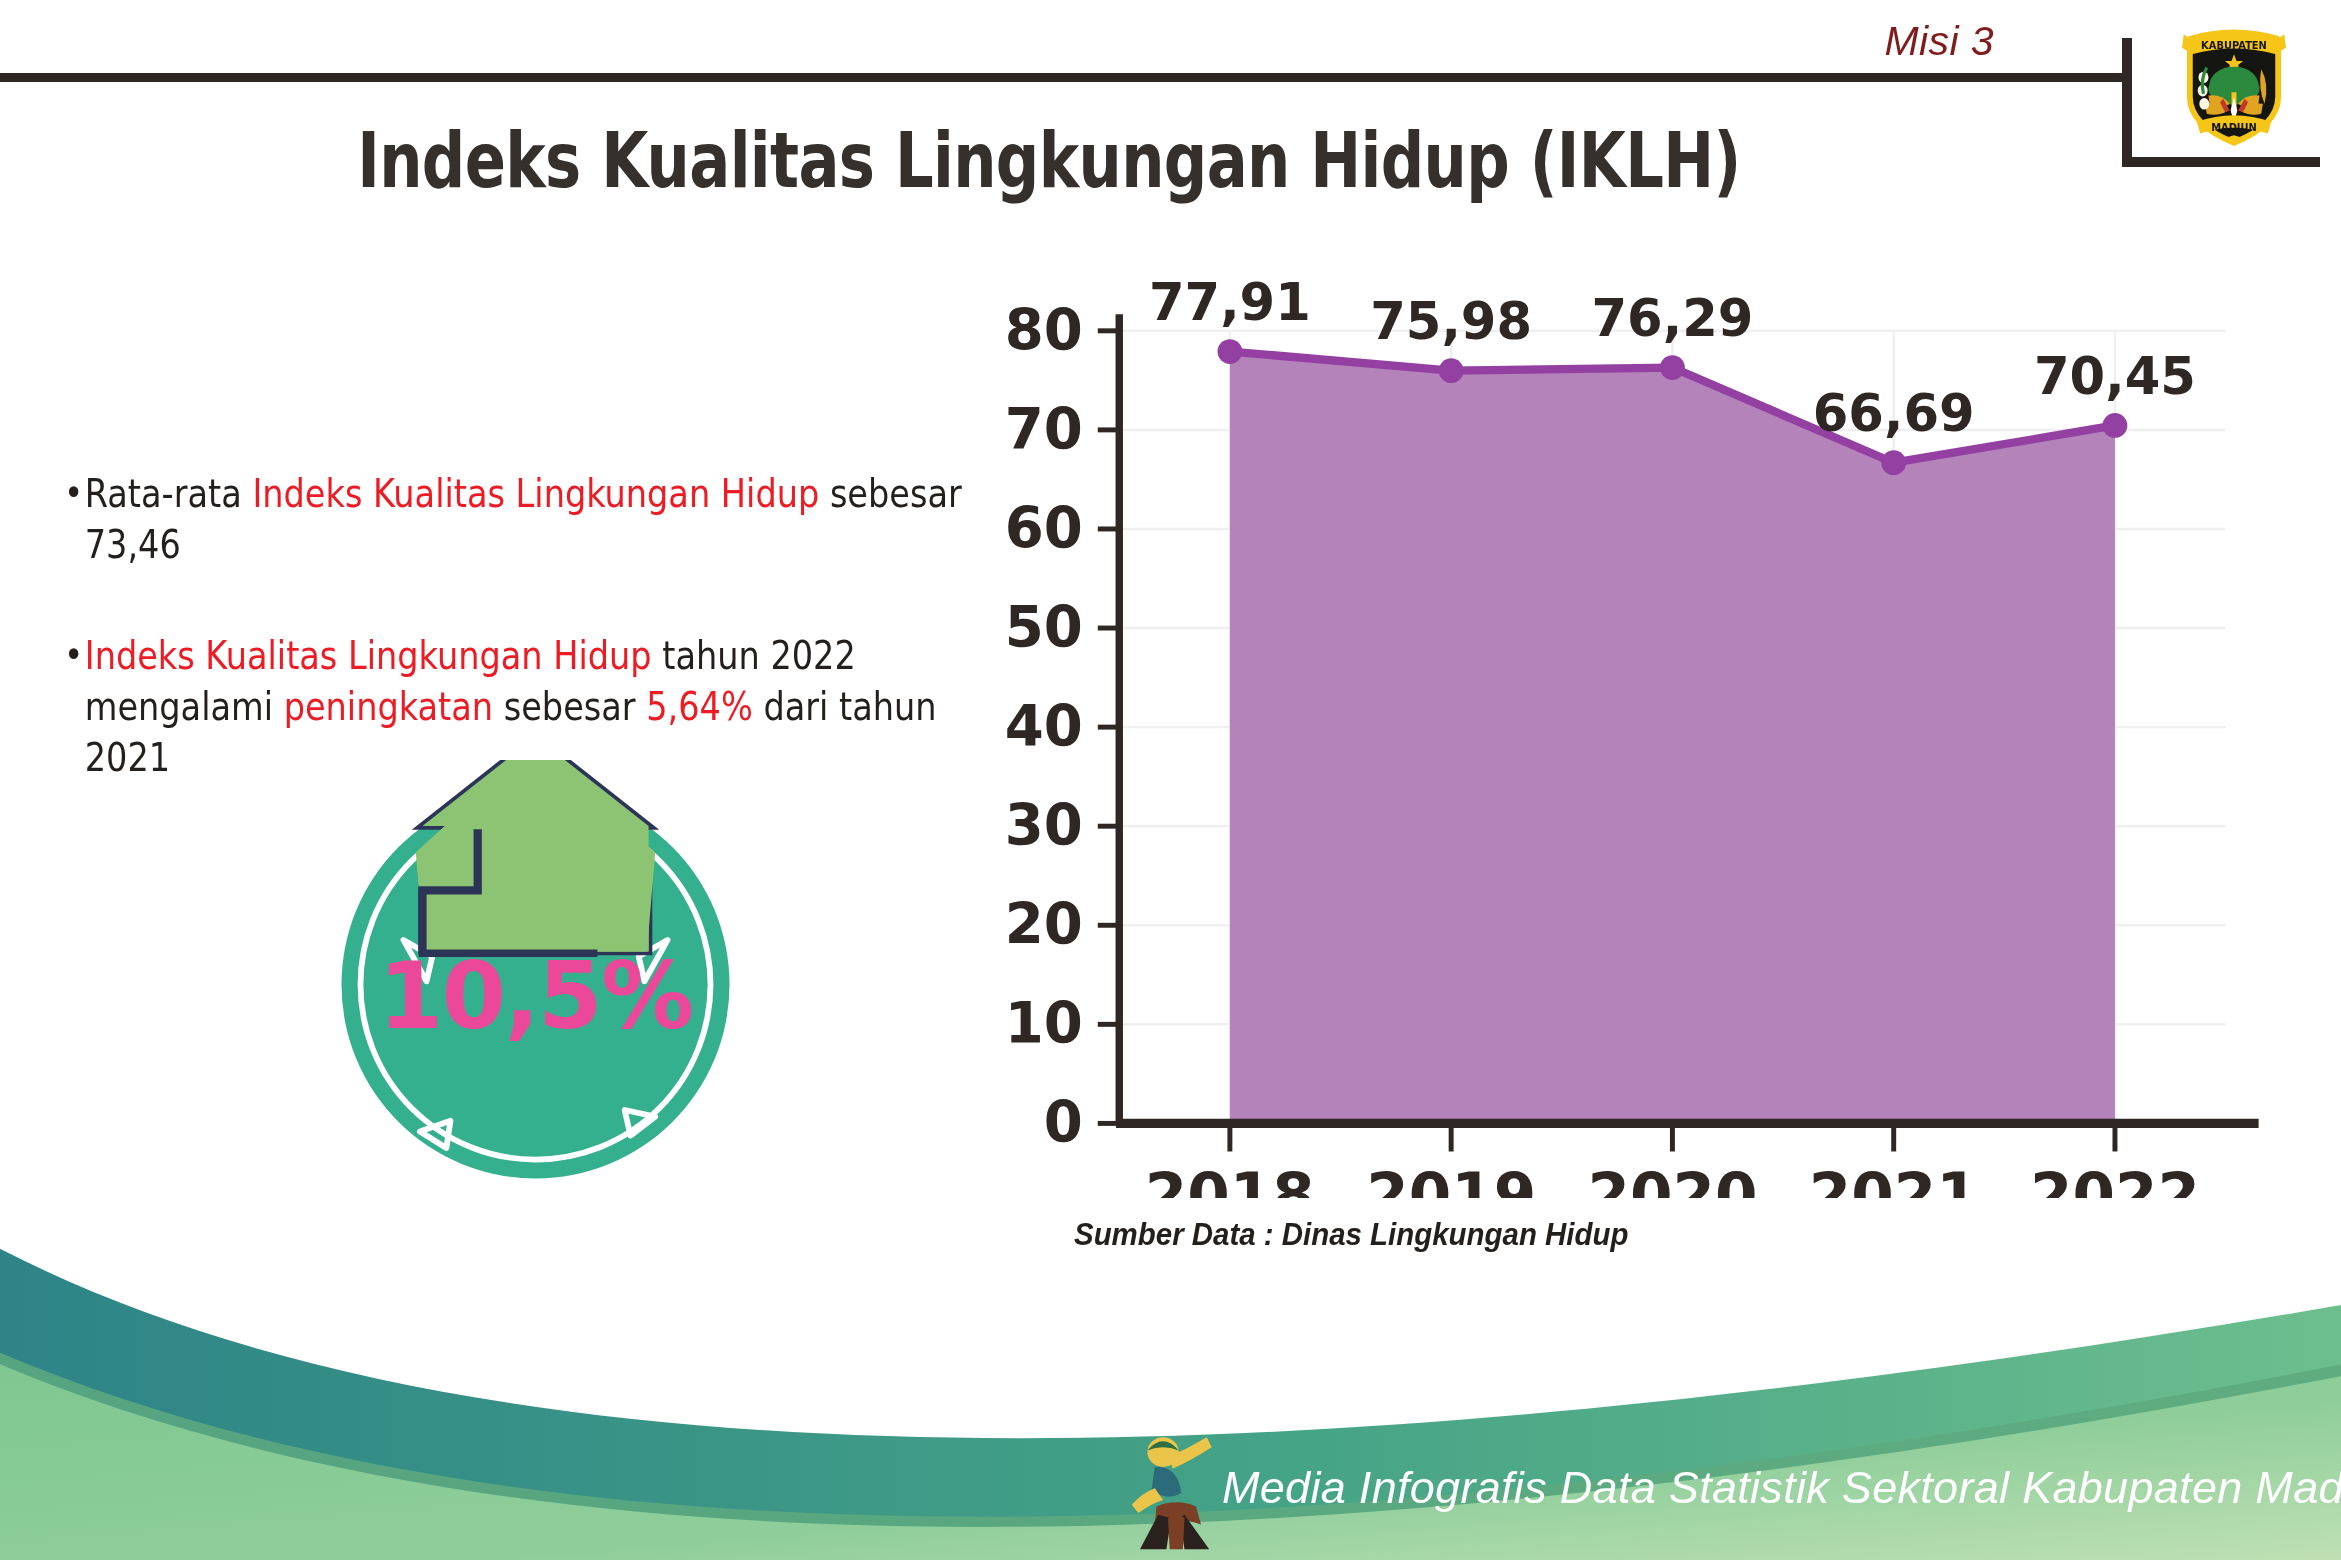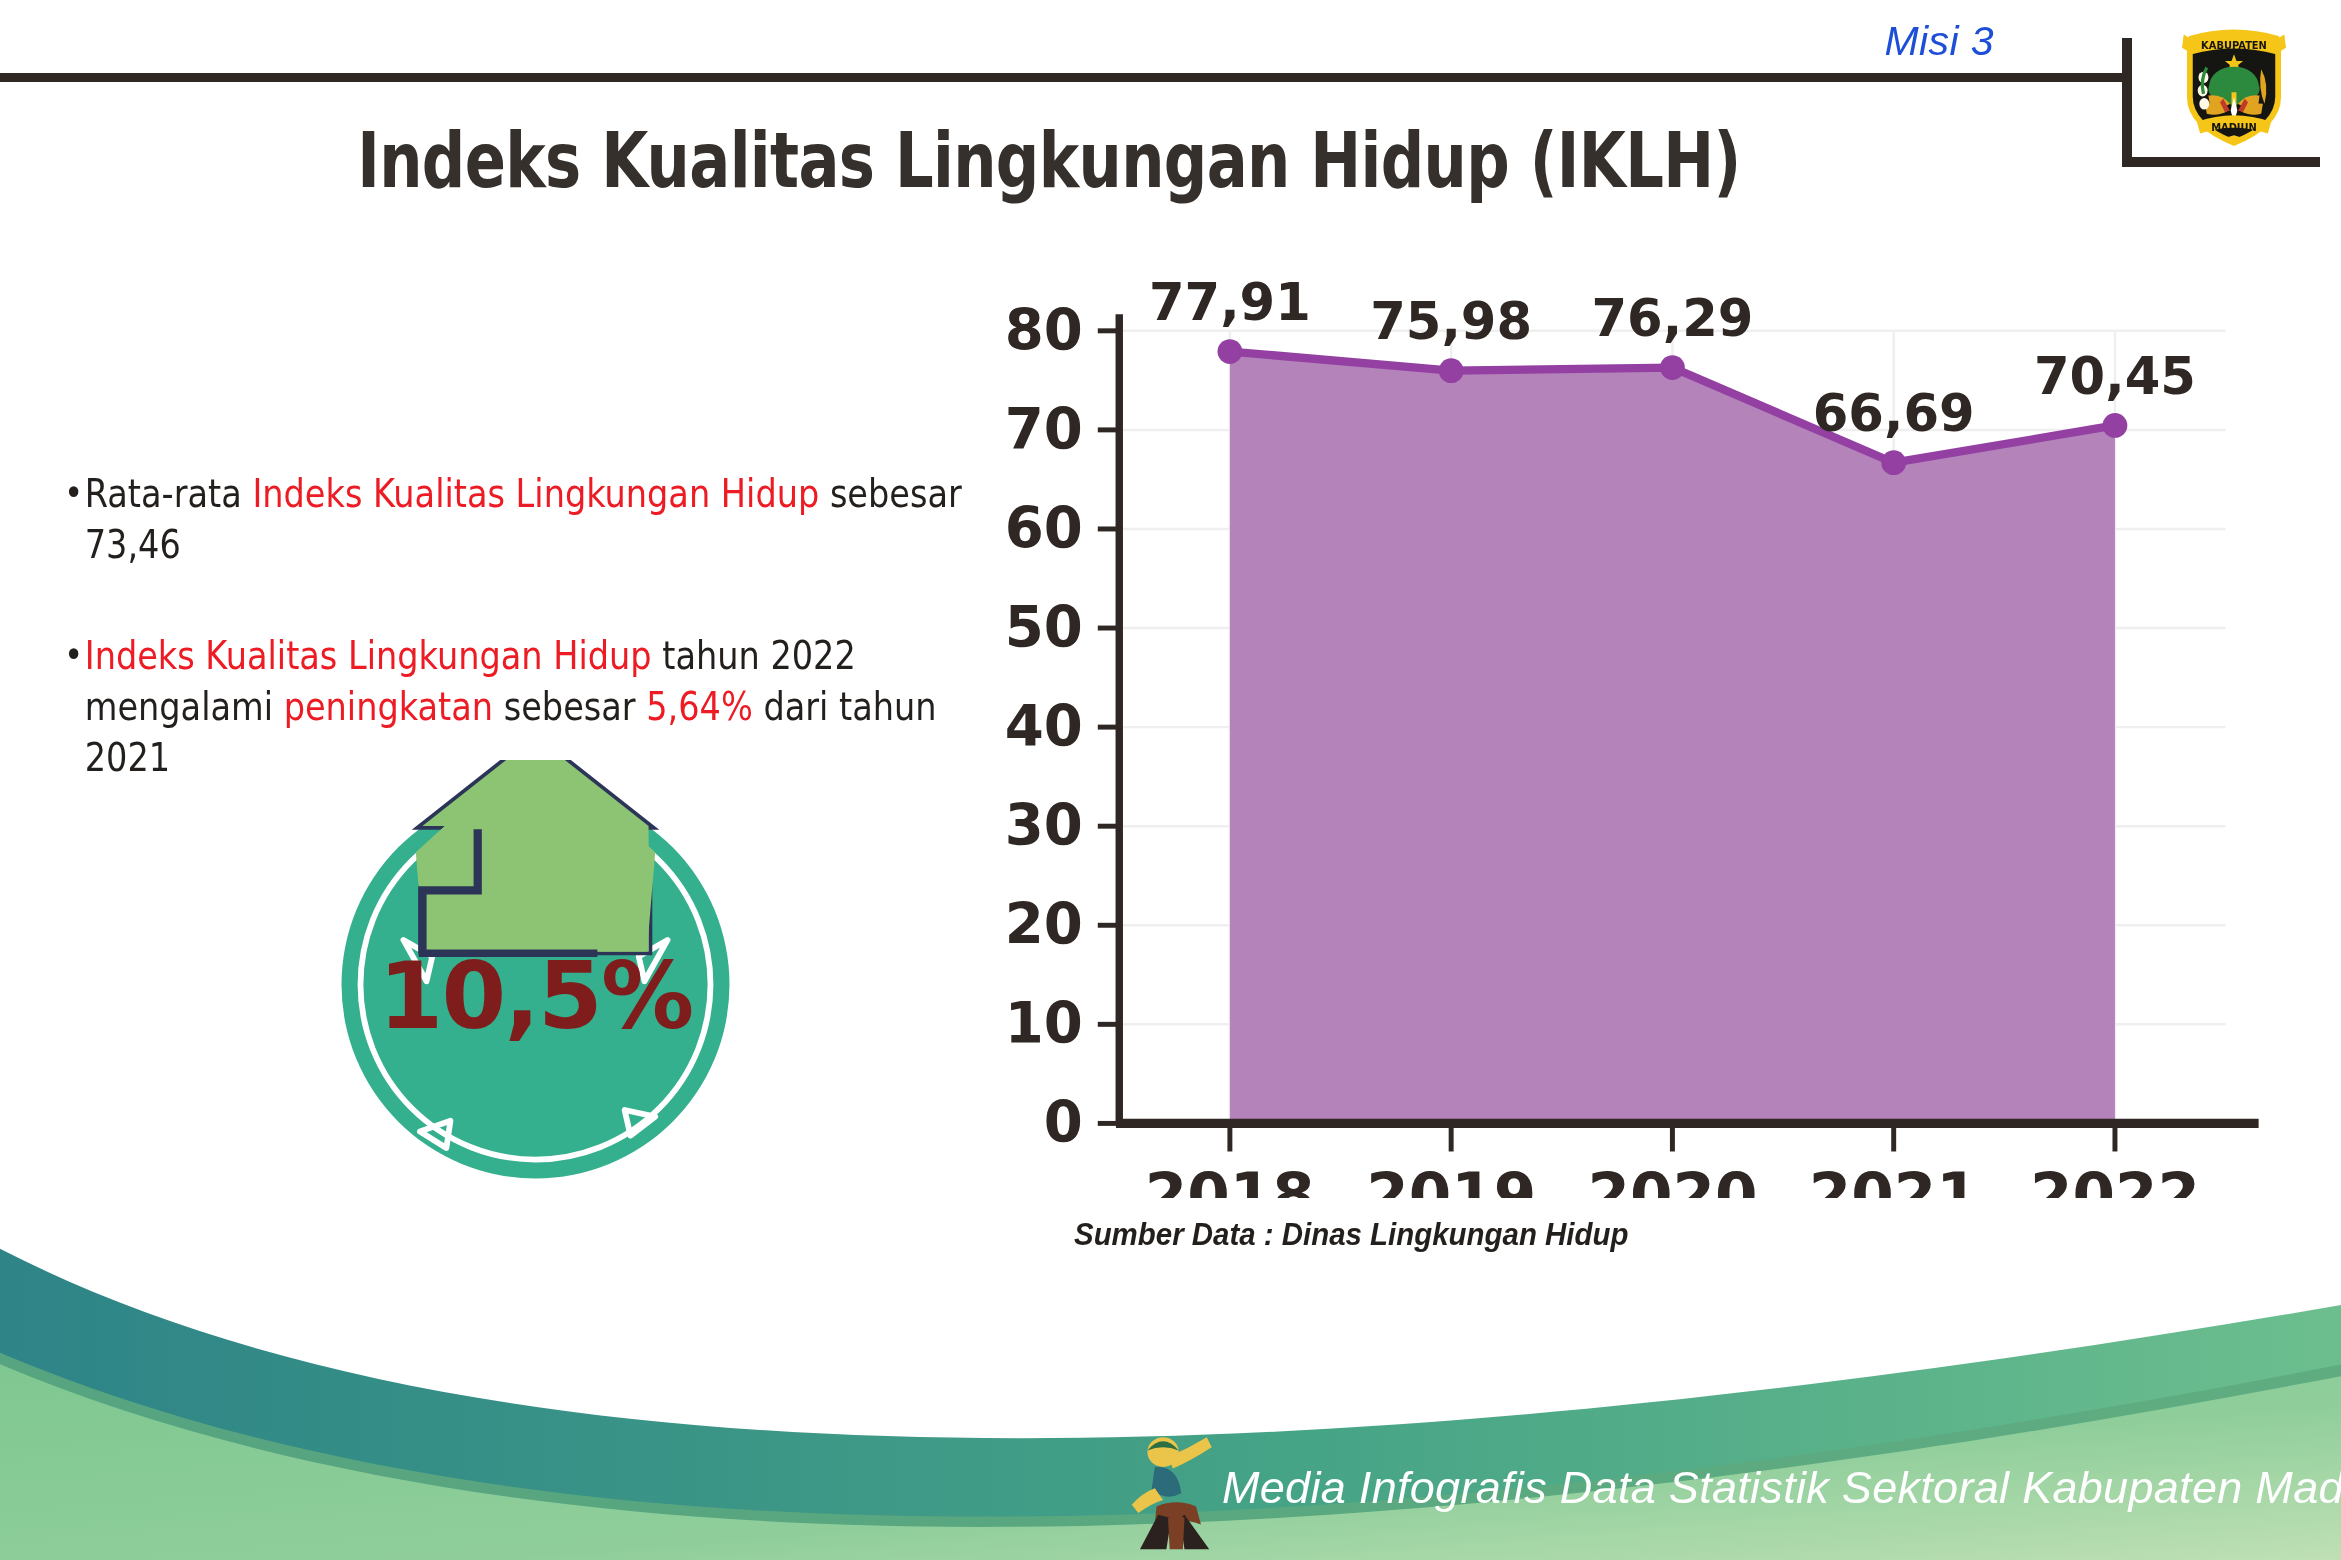--- a/index.html
+++ b/index.html
@@ -43,21 +43,21 @@
     height: 10px;
     background: #2E2723;
   }
   .misi-label {
     position: absolute;
     right: 348px;
     top: 18px;
     font-family: "Liberation Sans", sans-serif;
     font-style: italic;
     font-size: 41px;
-    color: #1d4ed8;
+    color: #7f1d1d;
     letter-spacing: 0.4px;
     white-space: nowrap;
   }
 
   
   .logo-wrap {
     position: absolute;
     left: 2172px;
     top: 18px;
     width: 124px;
@@ -126,21 +126,21 @@
     width: 421px;
     height: 421px;
     display: flex;
     align-items: center;
     justify-content: center;
     padding-top: 51px;
     box-sizing: border-box;
     font-family: "DejaVu Sans", sans-serif;
     font-weight: bold;
     font-size: 93px;
-    color: #7f1d1d;
+    color: #ec4899;
     letter-spacing: -1.7px;
     pointer-events: none;
   }
 
   
   .chart {
     position: absolute;
     left: 950px;
     top: 281px;
     width: 1321px;

